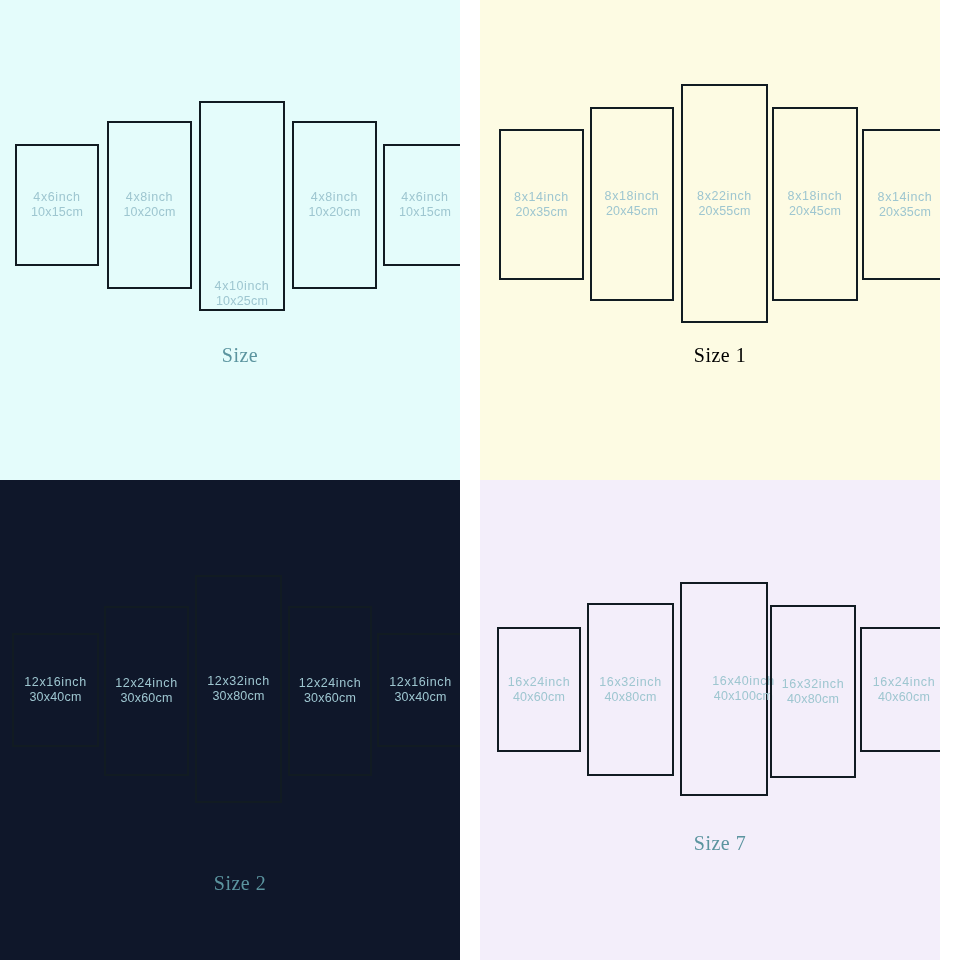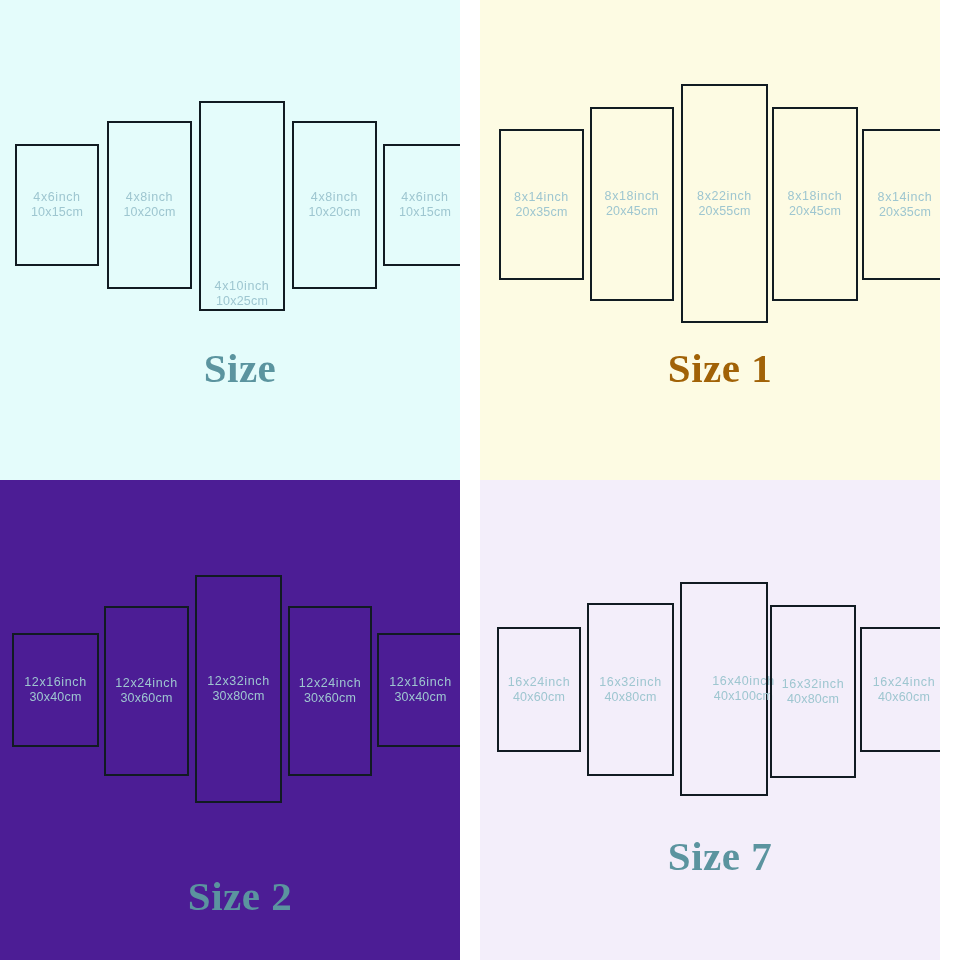--- a/index.html
+++ b/index.html
@@ -45,23 +45,23 @@
     white-space:nowrap;
     user-select:none;
   }
   .panel-label .inch{ letter-spacing:0.6px; }
   .quad-title{
     position:absolute;
     left:0;
     width:480px;
     text-align:center;
     font-family:"Liberation Serif","DejaVu Serif",serif;
-    font-weight:bold;
+    font-weight:normal;
     color:#5b949f;
-    font-size:41px;
+    font-size:20px;
     letter-spacing:0.5px;
     user-select:none;
   }
   
 </style>
 </head>
 <body>
 
 <div class="board">
   <div class="quad" style="background: rgb(228, 252, 251);">
@@ -125,23 +125,23 @@
             <div class="cm">20x45cm</div>
           </div>
         </div>
         <div class="panel" style="left: 382px; top: 129px; width: 86px; height: 151px; border-color: rgb(17, 27, 34);">
           <div class="panel-label" style="color: rgb(158, 198, 208);">
             <div class="inch">8x14inch</div>
             <div class="cm">20x35cm</div>
           </div>
         </div>
       </div>
-    <div class="quad-title" style="top: 344px; color: #a16207;">Size 1</div>
-  </div>
-  <div class="quad" style="background: #4c1d95;">
+    <div class="quad-title" style="top: 344px; color: #000000;">Size 1</div>
+  </div>
+  <div class="quad" style="background: #0f172a;">
     <div class="panels">
         <div class="panel" style="left: 12px; top: 153px; width: 87px; height: 114px; border-color: rgb(17, 27, 34);">
           <div class="panel-label" style="color: rgb(158, 198, 208);">
             <div class="inch">12x16inch</div>
             <div class="cm">30x40cm</div>
           </div>
         </div>
         <div class="panel" style="left: 104px; top: 126px; width: 85px; height: 170px; border-color: rgb(17, 27, 34);">
           <div class="panel-label" style="color: rgb(158, 198, 208);">
             <div class="inch">12x24inch</div>

